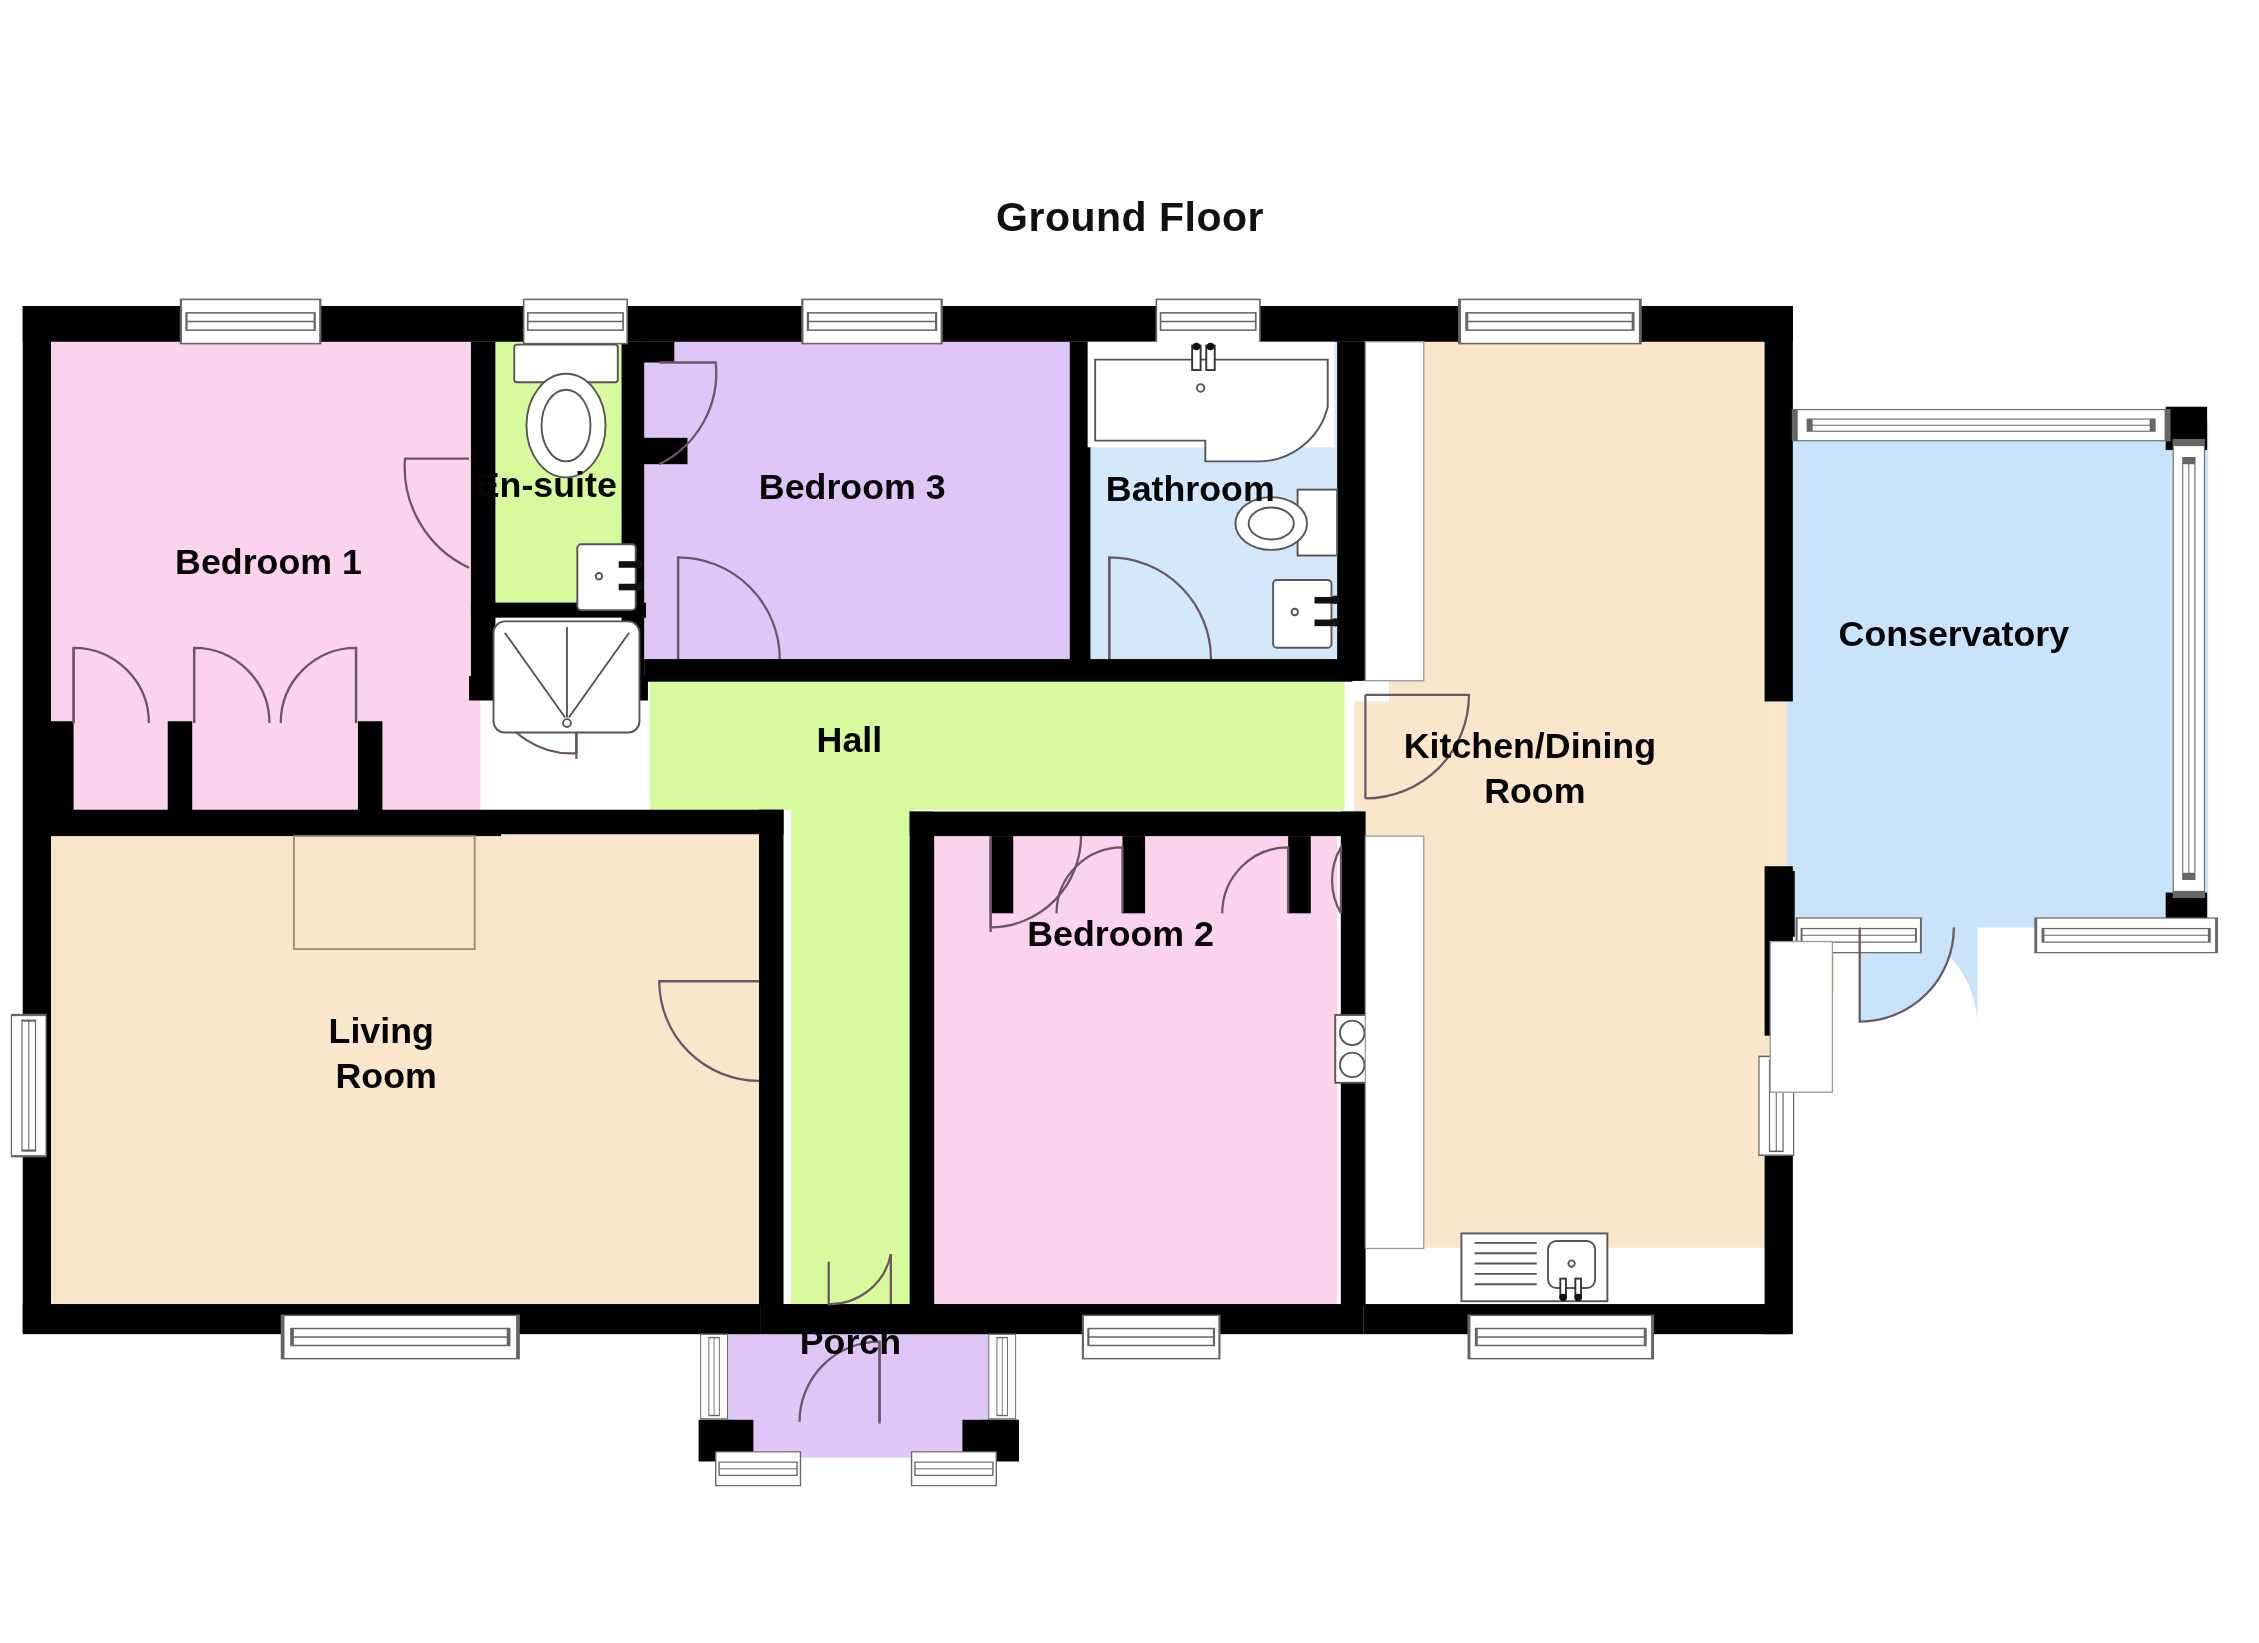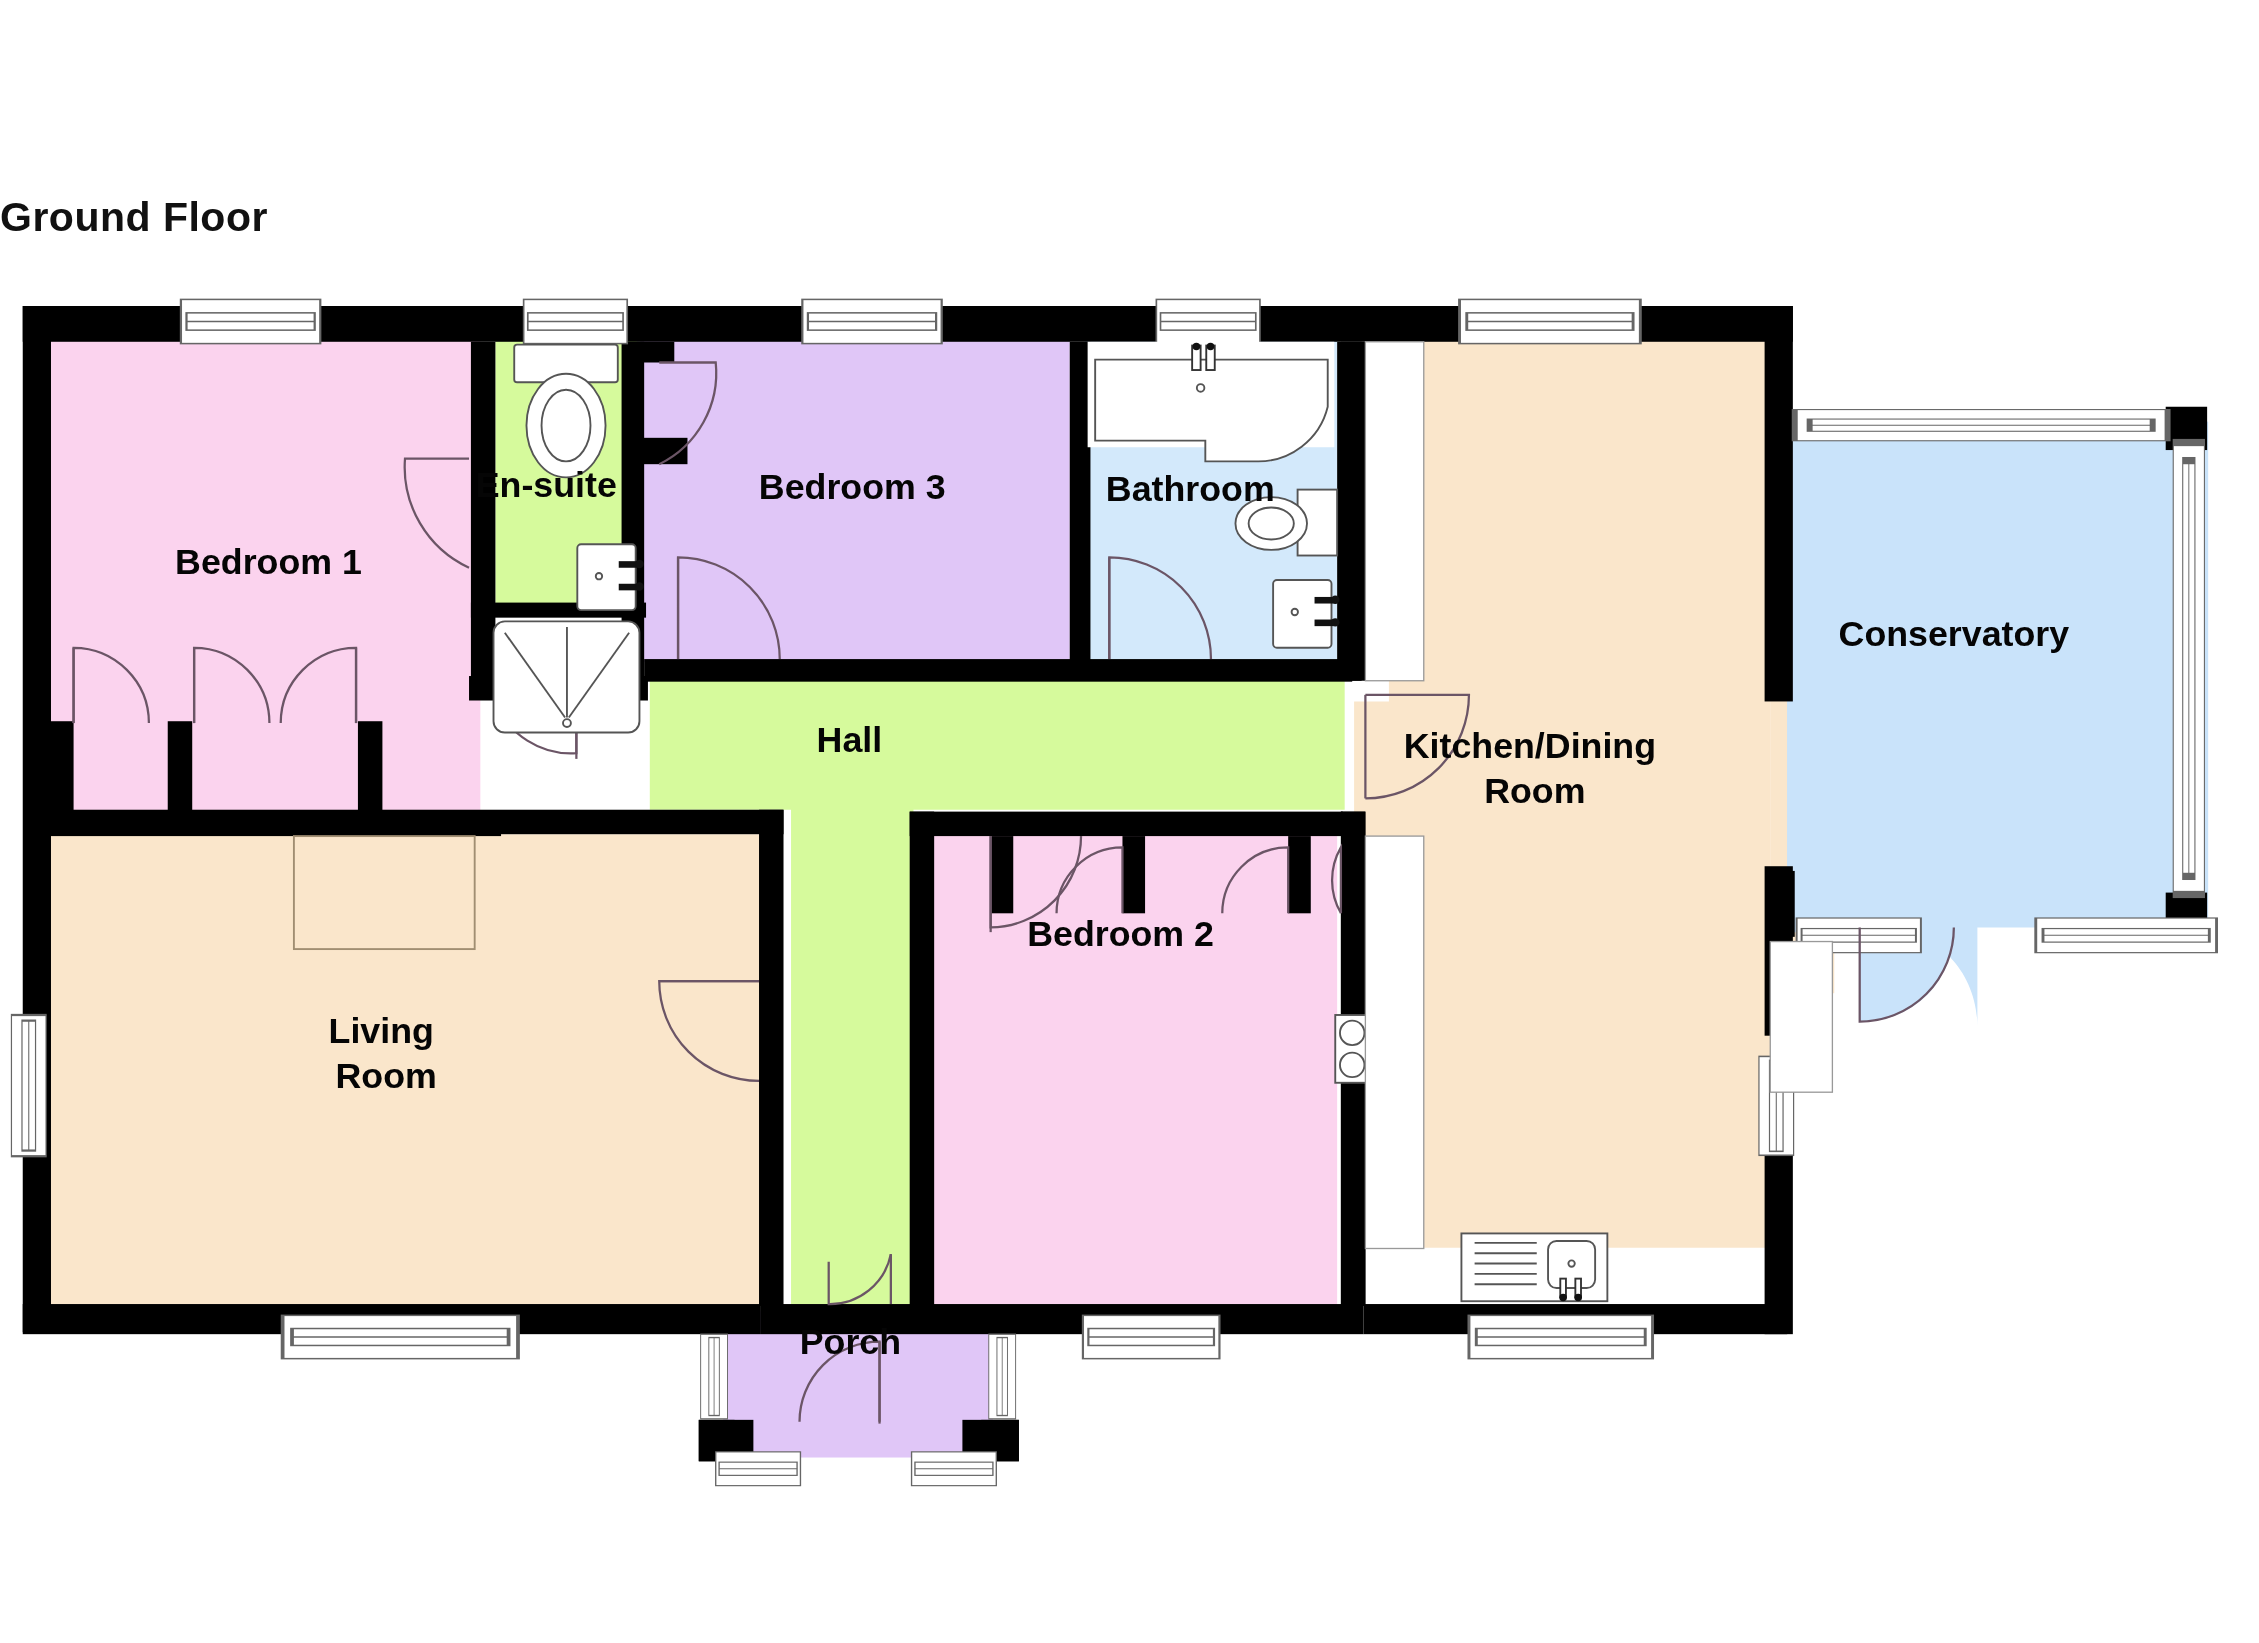--- a/index.html
+++ b/index.html
@@ -5,21 +5,21 @@
 <style>
   html,body{margin:0;padding:0;background:#ffffff;}
   body{
     width:2260px;height:1643px;
     font-family:"Liberation Sans", sans-serif;
     overflow:hidden;position:relative;
   }
   #plan-root{position:absolute;inset:0;}
   #title{
     position:absolute;left:0;right:0;top:194px;
-    text-align:left;
+    text-align:center;
     font-size:41px;font-weight:bold;color:#111111;
     letter-spacing:0.5px;
   }
   svg#floorplan{position:absolute;left:0;top:0;width:2260px;height:1643px;display:block;}
   .rmlabel{
     font-family:"Liberation Sans", sans-serif;
     font-weight:bold;
     fill:#050505;
     text-anchor:middle;
     dominant-baseline:middle;

